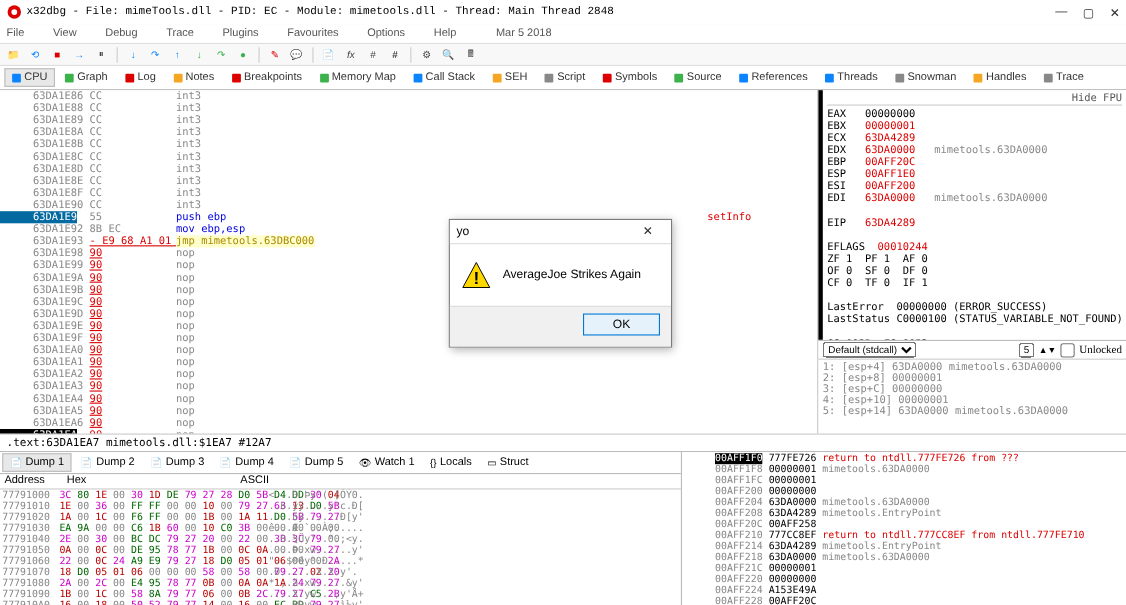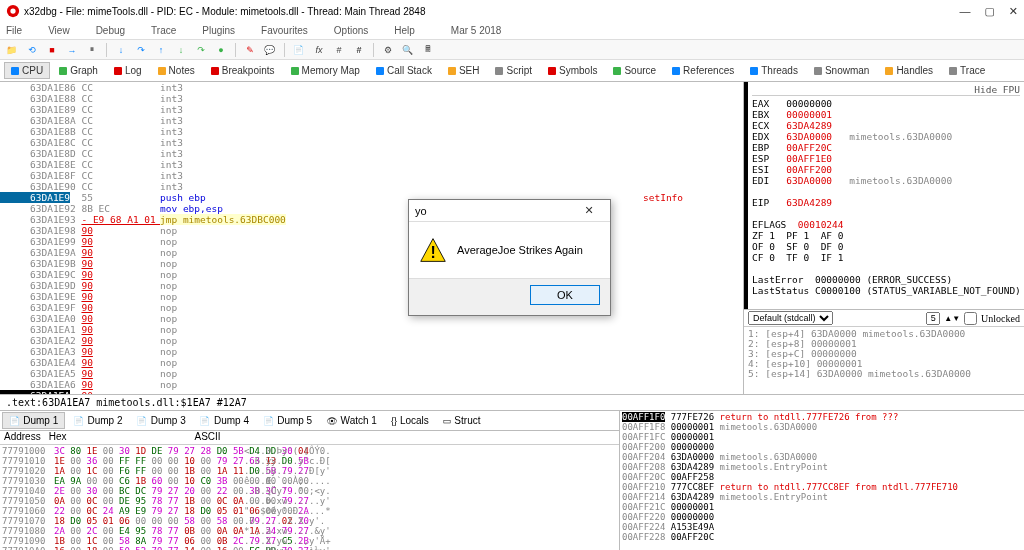--- a/index.html
+++ b/index.html
@@ -1,19 +1,19 @@
 <!DOCTYPE html>
 <html><head>
 <meta charset="utf-8">
 <style>
 * { box-sizing: border-box; margin: 0; padding: 0; }
 body { font-family: "Segoe UI", Tahoma, sans-serif; font-size: 10px; background: #f0f0f0; width: 1024px; height: 550px; overflow: hidden; color: #000; }
 .titlebar { height: 22px; background: #fff; display: flex; align-items: center; padding: 0 6px; font-size: 11px; }
 .titlebar .icon { width: 14px; height: 14px; margin-right: 4px; }
-.titlebar .title { flex: 1; font-size: 10px; }
+.titlebar .title { flex: 1; font-size: 10px; font-family: Liberation Mono, monospace; }
 .winbtns { display: flex; gap: 14px; color: #333; }
 .menubar { height: 18px; background: #fff; display: flex; align-items: center; gap: 26px; padding: 0 6px; font-size: 10px; color: #555; border-bottom: 1px solid #ddd; }
 .menubar .date { margin-left: 10px; }
 .toolbar1 { height: 20px; background: #f8f8f8; display: flex; align-items: center; gap: 4px; padding: 0 4px; border-bottom: 1px solid #ddd; }
 .tbtn { width: 16px; height: 16px; display: inline-flex; align-items: center; justify-content: center; font-size: 9px; color: #444; }
 .tsep { width: 1px; height: 14px; background: #ccc; margin: 0 2px; }
 .toolbar2 { height: 22px; background: #fff; display: flex; align-items: center; gap: 2px; padding: 0 4px; border-bottom: 1px solid #bbb; }
 .tab2 { display: flex; align-items: center; gap: 3px; padding: 2px 6px; font-size: 10px; color: #333; border: 1px solid transparent; }
 .tab2.active { background: #e8e8e8; border: 1px solid #bbb; }
 .tab2 .dot { width: 8px; height: 8px; border-radius: 1px; display: inline-block; }
@@ -41,29 +41,29 @@
 .sc-hdr .right { margin-left: auto; display: flex; gap: 4px; align-items: center; }
 .sc-body { padding: 2px 4px; line-height: 10px; }
 .sc-body .ln { white-space: pre; }
 .sc-body .g { color: #888; }
 .textline { height: 16px; background: #fff; border-top: 1px solid #bbb; font-family: Consolas, monospace; font-size: 10px; padding: 1px 6px; display: flex; align-items: center; }
 .bottom { display: flex; height: 155px; border-top: 1px solid #bbb; }
 .dump { flex: 1; background: #fff; display: flex; flex-direction: column; }
 .dumptabs { height: 20px; display: flex; align-items: center; gap: 2px; padding: 0 2px; border-bottom: 1px solid #bbb; font-size: 10px; }
 .dtab { padding: 2px 6px; display: flex; gap: 3px; align-items: center; }
 .dtab.active { background: #e8e8e8; border: 1px solid #bbb; }
-.dumphdr { height: 14px; border-bottom: 1px solid #ccc; font-size: 10px; padding: 0 4px; display: flex; gap: 8px; }
+.dumphdr { height: 14px; border-bottom: 1px solid #ccc; font-size: 10px; padding: 0 4px; display: flex; gap: 20px; }
 .dumpbody { flex: 1; font-family: Consolas, monospace; font-size: 9px; line-height: 10px; padding: 1px 2px; overflow: hidden; }
 .dumpbody .dr { display: flex; white-space: pre; }
 .dumpbody .da { width: 52px; color: #888; }
 .dumpbody .dh { width: 190px; }
 .dumpbody .as { color: #888; }
 .dumpbody .c0 { color: #888; } .dumpbody .c1 { color: #b00; } .dumpbody .c2 { color: #c0c; } .dumpbody .c3 { color: #060; }
 .stack { width: 405px; background: #fff; font-family: Consolas, monospace; font-size: 9px; line-height: 10px; border-left: 1px solid #bbb; overflow: hidden; padding-top: 1px; }
-.stack .sr { white-space: pre; padding: 0 2px; }
+.stack .sr { white-space: pre; padding: 0 2px; margin-left: 28px; }
 .stack .sa { color: #888; } .stack .sa.sel { background: #000; color: #fff; } .stack .red { color: #d00; } .stack .grey { color: #888; }
 .dialog { position: absolute; left: 408px; top: 199px; width: 203px; background: #fff; border: 1px solid #7a7a7a; box-shadow: 2px 2px 8px rgba(0,0,0,0.3); }
 .dialog .dt { height: 22px; background: #fff; display: flex; align-items: center; padding: 0 6px; font-size: 11px; border-bottom: 1px solid #ddd; }
 .dialog .dt .x { margin-left: auto; width: 30px; text-align: center; color: #333; }
 .dialog .db { padding: 14px 10px; display: flex; gap: 10px; align-items: center; font-size: 11px; }
 .dialog .warn { width: 28px; height: 28px; }
 .dialog .df { padding: 6px 10px 10px; text-align: right; background: #f0f0f0; border-top: 1px solid #ddd; }
 .dialog .df button { width: 70px; height: 20px; border: 1px solid #0078d7; background: #e5f1fb; font-size: 11px; }
 </style>
 </head>
@@ -311,20 +311,21 @@
   <div class="stack" id="stackbody">
       <div class="sr"><span class="sa sel">00AFF1F0</span> <span>777FE726</span> <span class="red">return to ntdll.777FE726 from ???</span></div>
       <div class="sr"><span class="sa">00AFF1F8</span> <span>00000001</span> <span class="grey">mimetools.63DA0000</span></div>
       <div class="sr"><span class="sa">00AFF1FC</span> <span>00000001</span> <span class="grey"></span></div>
       <div class="sr"><span class="sa">00AFF200</span> <span>00000000</span> <span class="grey"></span></div>
       <div class="sr"><span class="sa">00AFF204</span> <span>63DA0000</span> <span class="grey">mimetools.63DA0000</span></div>
       <div class="sr"><span class="sa">00AFF208</span> <span>63DA4289</span> <span class="grey">mimetools.EntryPoint</span></div>
       <div class="sr"><span class="sa">00AFF20C</span> <span>00AFF258</span> <span class="grey"></span></div>
       <div class="sr"><span class="sa">00AFF210</span> <span>777CC8EF</span> <span class="red">return to ntdll.777CC8EF from ntdll.777FE710</span></div>
       <div class="sr"><span class="sa">00AFF214</span> <span>63DA4289</span> <span class="grey">mimetools.EntryPoint</span></div>
+      <div class="sr"><span class="sa">00AFF218</span> <span>63DA0000</span> <span class="grey">mimetools.63DA0000</span></div>
       <div class="sr"><span class="sa">00AFF21C</span> <span>00000001</span> <span class="grey"></span></div>
       <div class="sr"><span class="sa">00AFF220</span> <span>00000000</span> <span class="grey"></span></div>
       <div class="sr"><span class="sa">00AFF224</span> <span>A153E49A</span> <span class="grey"></span></div>
       <div class="sr"><span class="sa">00AFF228</span> <span>00AFF20C</span> <span class="grey"></span></div>
     </div>
 </div>
 
 <div class="dialog">
   <div class="dt">
     <span>yo</span>

